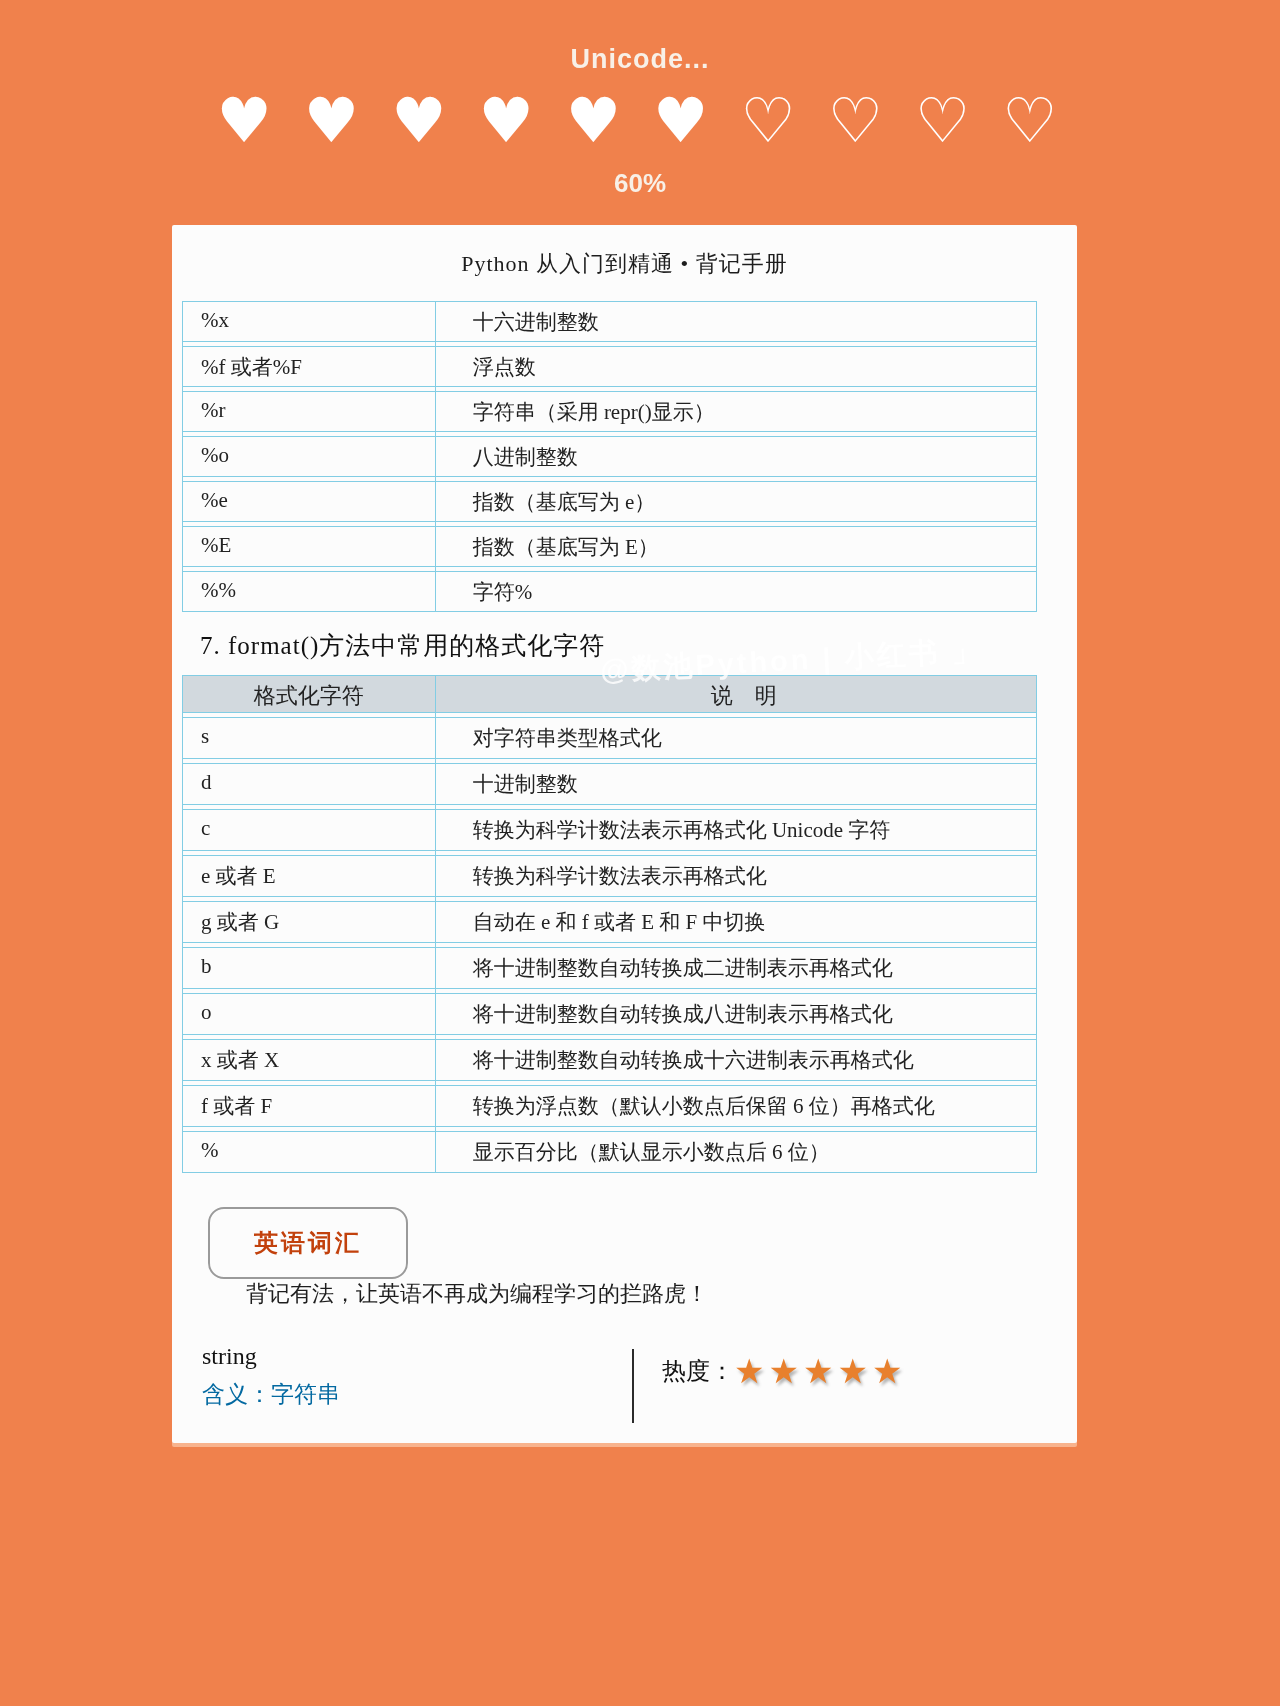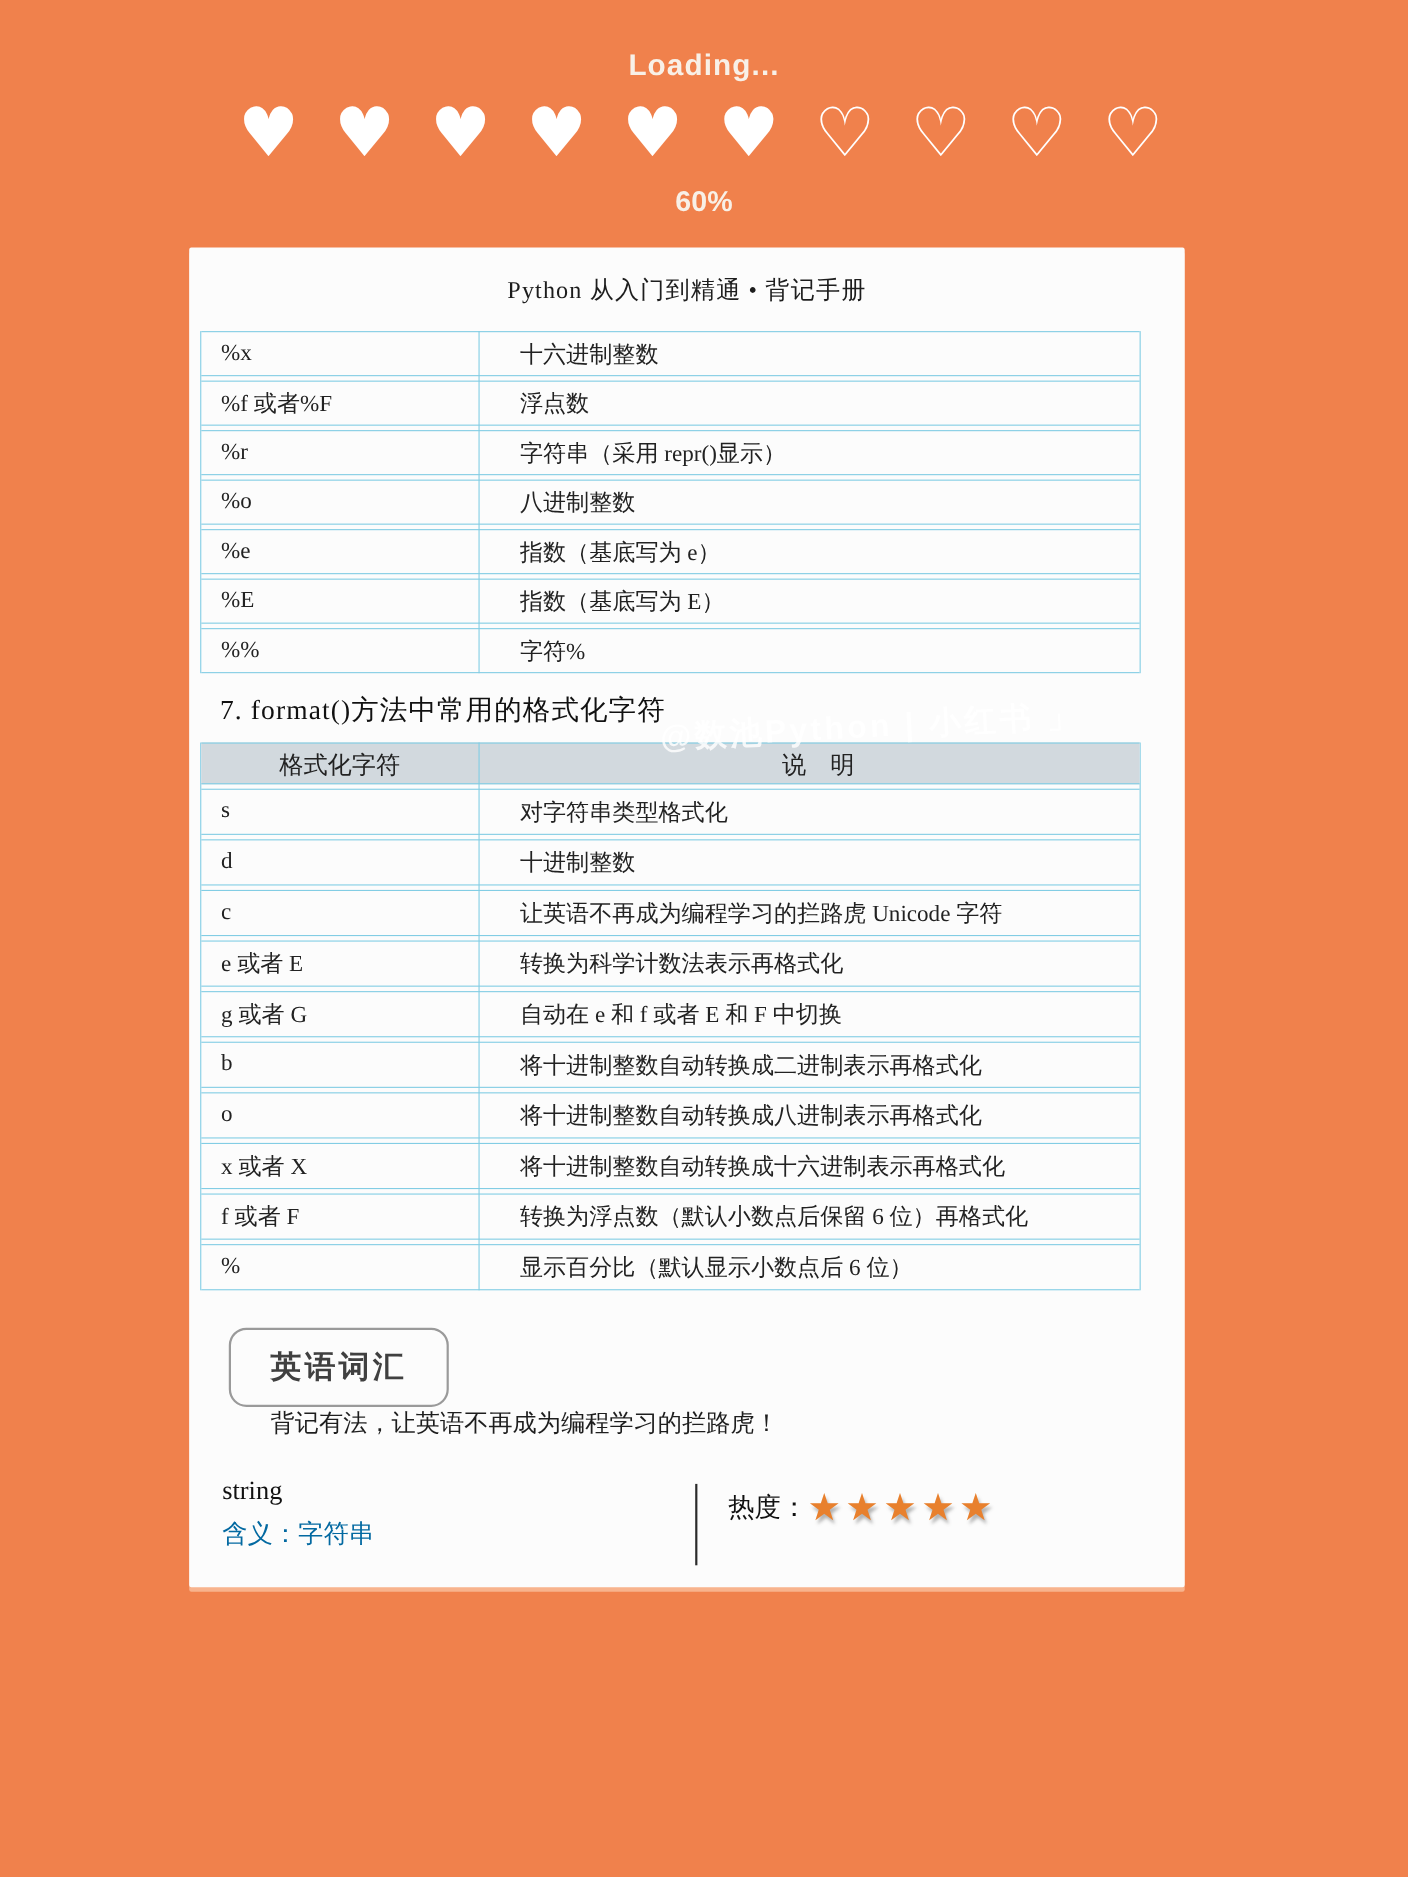--- a/index.html
+++ b/index.html
@@ -76,36 +76,36 @@
     pointer-events:none;
   }
 
   
   .vocab-badge {
     position:absolute; left:36px; top:982px; width:200px; height:72px;
     border:2.5px solid #9a9a9a; border-radius:16px; box-sizing:border-box;
     display:flex; align-items:center; justify-content:center;
     background:#fcfcfc;
   }
-  .vocab-badge-label { font-size:28px; font-weight:bold; color:#404040; letter-spacing:3px; }
+  .vocab-badge-label { font-size:24px; font-weight:bold; color:#c2410c; letter-spacing:3px; }
   .vocab-slogan { position:absolute; left:74px; top:1054px; font-size:22px; color:#1e1e1e; }
   .vocab-word { position:absolute; left:30px; top:1118px; font-size:24px; color:#111; }
   .vocab-meaning { position:absolute; left:30px; top:1154px; font-size:23px; color:#0369a1; }
   .vocab-divider { position:absolute; left:460px; top:1124px; width:2px; height:74px; background:#2b2b2b; }
   .heat-row { position:absolute; left:490px; top:1126px; font-size:24px; color:#111; white-space:nowrap; }
   .stars {
     font-family:"DejaVu Sans",sans-serif; font-size:34px; letter-spacing:4px;
     color:#e8802d; vertical-align:-4px; text-shadow:2px 3px 3px rgba(90,90,90,0.45);
   }
 </style>
 </head>
 <body>
 
 <div class="loading-wrap">
-  <div class="loading-title">Loading...</div>
+  <div class="loading-title">Unicode...</div>
   <div class="hearts">
     <span>♥</span>
     <span>♥</span>
     <span>♥</span>
     <span>♥</span>
     <span>♥</span>
     <span>♥</span>
     <span>♡</span>
     <span>♡</span>
     <span>♡</span>
@@ -163,21 +163,21 @@
     <div class="trow">
       <div class="c1">s</div>
       <div class="c2">对字符串类型格式化</div>
     </div>
     <div class="trow">
       <div class="c1">d</div>
       <div class="c2">十进制整数</div>
     </div>
     <div class="trow">
       <div class="c1">c</div>
-      <div class="c2">让英语不再成为编程学习的拦路虎 Unicode 字符</div>
+      <div class="c2">转换为科学计数法表示再格式化 Unicode 字符</div>
     </div>
     <div class="trow">
       <div class="c1">e 或者 E</div>
       <div class="c2">转换为科学计数法表示再格式化</div>
     </div>
     <div class="trow">
       <div class="c1">g 或者 G</div>
       <div class="c2">自动在 e 和 f 或者 E 和 F 中切换</div>
     </div>
     <div class="trow">

